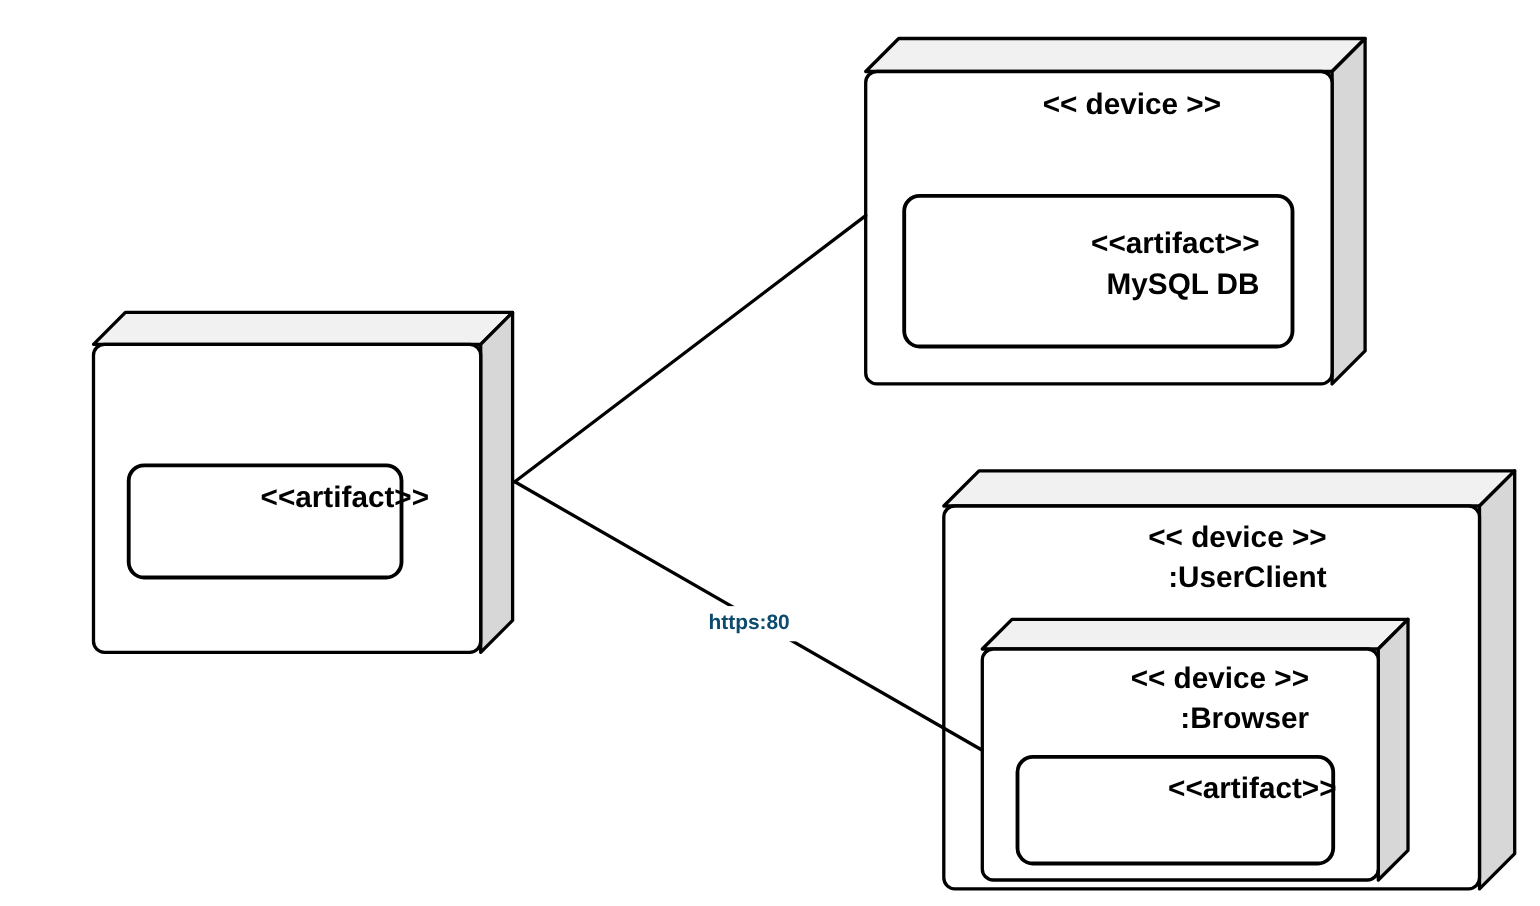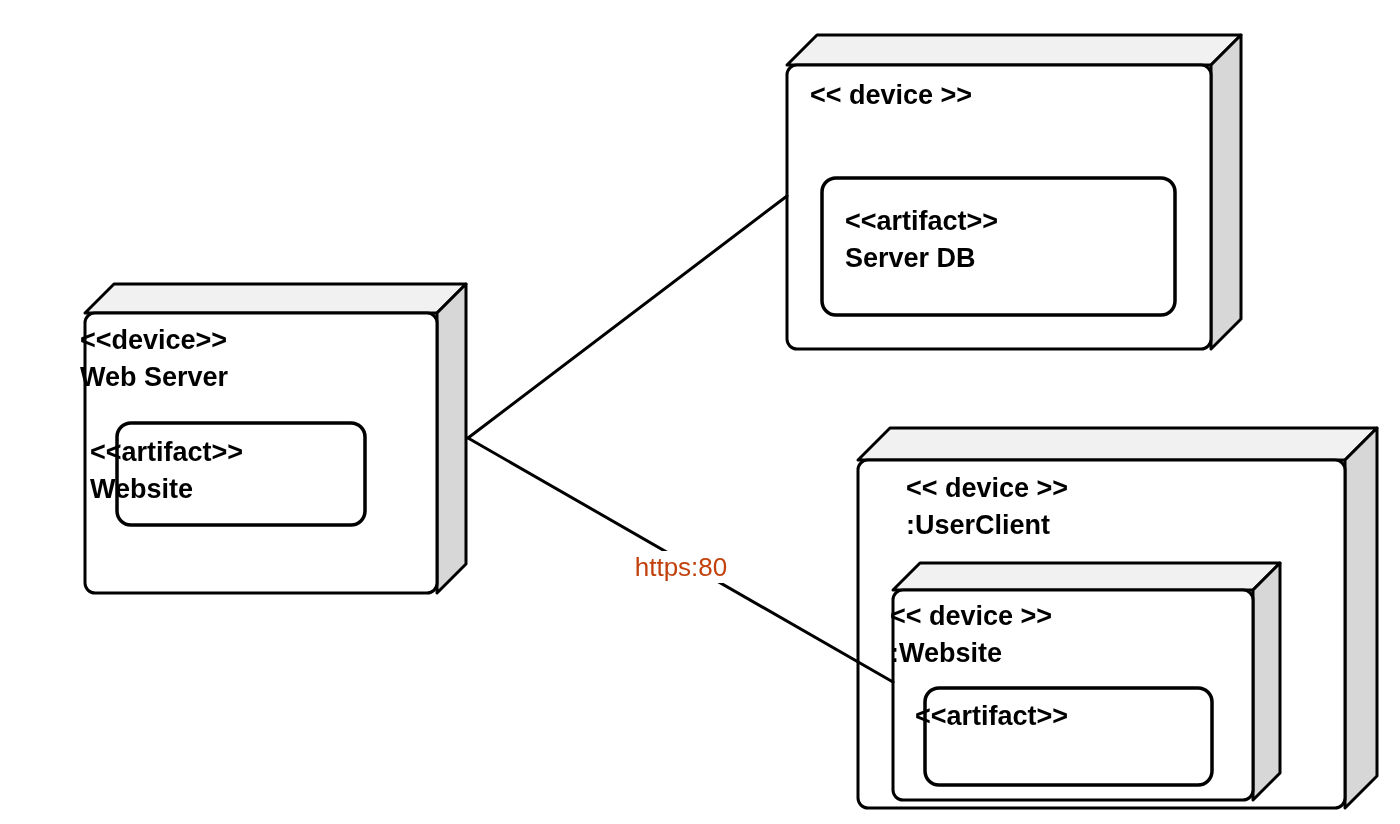--- a/index.html
+++ b/index.html
@@ -11,34 +11,34 @@
     font-family: "Liberation Sans", sans-serif;
     overflow: hidden;
   }
   .stage svg { position: absolute; left: 0; top: 0; }
   .face { stroke: #000000; stroke-width: 3; stroke-linejoin: round; }
   .artifact { stroke: #000000; stroke-width: 3.5; stroke-linejoin: round; }
   .connector { stroke: #000000; stroke-width: 3; fill: none; stroke-linecap: round; }
   .node-label {
     position: absolute;
     width: 300px;
-    text-align: left;
+    text-align: right;
     font-size: 27px;
     font-weight: bold;
     line-height: 37px;
     color: #000000;
     white-space: nowrap;
   }
   .edge-label {
     position: absolute;
     transform: translateX(-50%);
-    font-size: 26px;
-    font-weight: normal;
+    font-size: 19px;
+    font-weight: bold;
     line-height: 32px;
-    color: #c2410c;
+    color: #0c4a6e;
     background: #ffffff;
     padding: 0 6px;
     white-space: nowrap;
   }
 </style>
 </head>
 <body>
 
 <div class="stage">
 
@@ -68,45 +68,40 @@
       <path class="face" d="M893 590 L920 563 L1280 563 L1253 590 Z" fill="#f1f1f1"></path>
       <path class="face" d="M1253 590 L1280 563 L1280 773 L1253 800 Z" fill="#d7d7d7"></path>
       <rect class="face" x="893" y="590" width="360" height="210" rx="10" fill="#ffffff"></rect>
       <rect class="artifact" x="925" y="688" width="287" height="97" rx="14" fill="#ffffff"></rect>
     </g>
 
     <line class="connector" x1="468" y1="438" x2="787" y2="196"></line>
     <line class="connector" x1="468" y1="438" x2="893" y2="682"></line>
   </svg>
 
-  <div class="node-label" style="left:80px; top:322px;">
-    <div>&lt;&lt;device&gt;&gt;</div>
-    <div>Web Server</div>
-  </div>
   <div class="node-label" style="left:90px; top:434px;">
     <div>&lt;&lt;artifact&gt;&gt;</div>
-    <div>Website</div>
   </div>
 
   <div class="node-label" style="left:810px; top:77px;">
     <div>&lt;&lt; device &gt;&gt;</div>
   </div>
   <div class="node-label" style="left:845px; top:203px;">
     <div>&lt;&lt;artifact&gt;&gt;</div>
-    <div>Server DB</div>
+    <div>MySQL DB</div>
   </div>
 
   <div class="node-label" style="left:906px; top:470px;">
     <div>&lt;&lt; device &gt;&gt;</div>
     <div>:UserClient</div>
   </div>
 
   <div class="node-label" style="left:890px; top:598px;">
     <div>&lt;&lt; device &gt;&gt;</div>
-    <div>:Website</div>
+    <div>:Browser</div>
   </div>
   <div class="node-label" style="left:915px; top:698px;">
     <div>&lt;&lt;artifact&gt;&gt;</div>
   </div>
 
   <div class="edge-label" style="left:681px; top:551px;">https:80</div>
 
 </div>
 
 </body></html>

